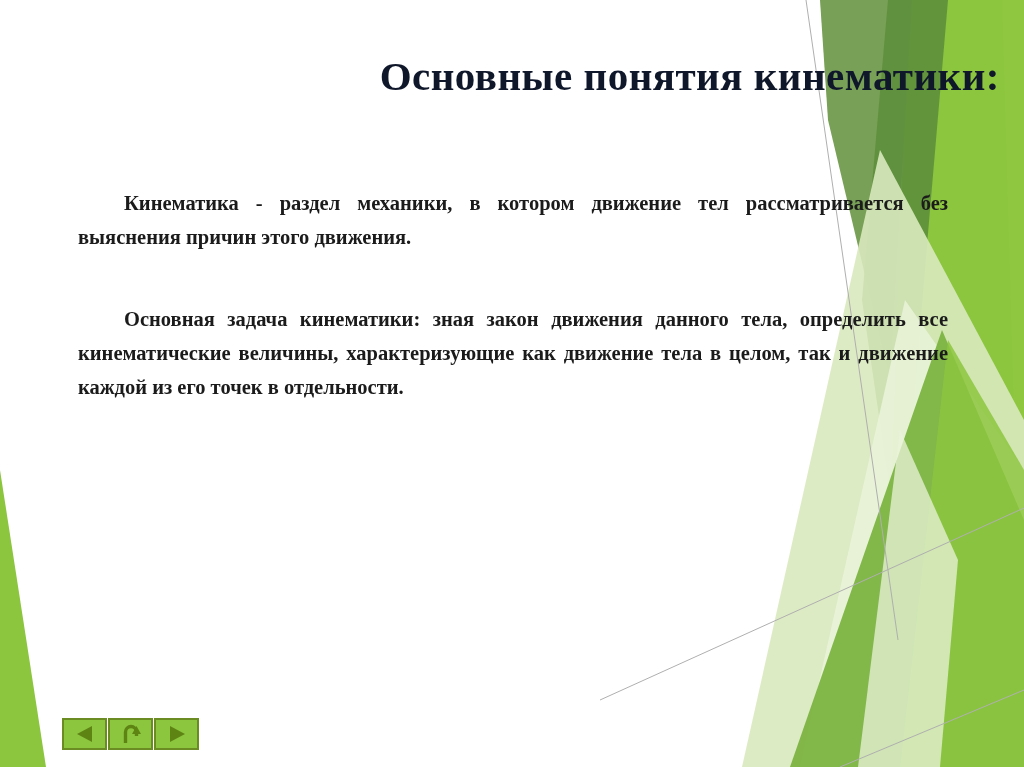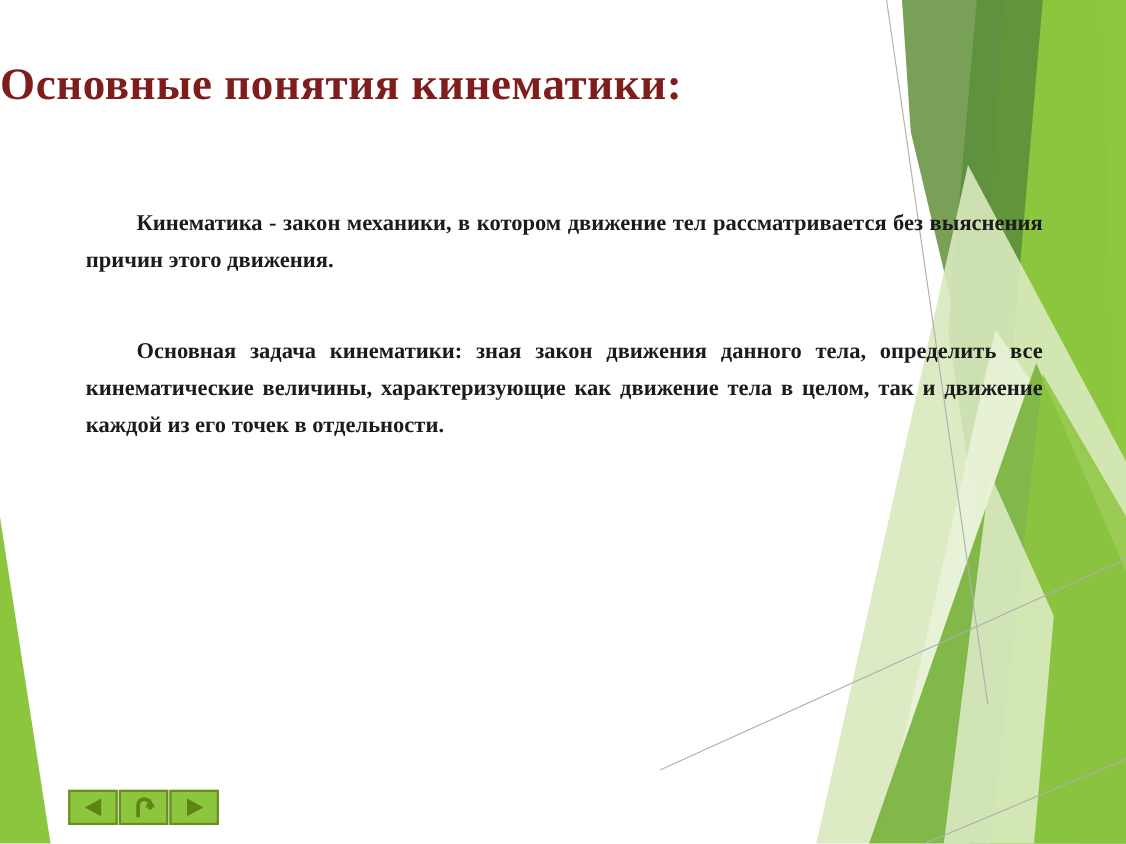--- a/index.html
+++ b/index.html
@@ -24,27 +24,27 @@
     height: 767px;
     pointer-events: none;
   }
 
   
   #slide-title {
     position: absolute;
     left: 0px;
     top: 52px;
     width: 1000px;
-    text-align: left;
+    text-align: right;
     font-family: "Liberation Serif", serif;
     font-weight: bold;
     font-size: 41px;
     line-height: 48px;
     letter-spacing: 0.5px;
-    color: #7f1d1d;
+    color: #0f172a;
     white-space: nowrap;
     z-index: 6;
   }
 
   
   #body-text {
     position: absolute;
     left: 78px;
     top: 186px;
     width: 870px;
@@ -114,21 +114,21 @@
     <polygon points="0,470 0,767 46,767" fill="#8CC63E"></polygon>
 
     <line x1="806" y1="0" x2="898" y2="640" stroke="#AFAFAF" stroke-width="1"></line>
     <line x1="600" y1="700" x2="1024" y2="508" stroke="#AFAFAF" stroke-width="1"></line>
     <line x1="840" y1="767" x2="1024" y2="690" stroke="#AFAFAF" stroke-width="1"></line>
   </svg>
 
   <div id="slide-title">Основные понятия кинематики:</div>
 
   <div id="body-text">
-    <p>Кинематика - закон механики, в котором движение тел рассматривается без выяснения причин этого движения.</p>
+    <p>Кинематика - раздел механики, в котором движение тел рассматривается без выяснения причин этого движения.</p>
     <p>Основная задача кинематики: зная закон движения данного тела, определить все кинематические величины, характеризующие как движение тела в целом, так и движение каждой из его точек в отдельности.</p>
   </div>
 
   <div id="nav-bar">
 
     <div class="nav-btn" title="Назад">
       <span>
         <svg width="22" height="20" viewBox="0 0 22 20">
           <polygon points="18,2 18,18 3,10" fill="#5E8514"></polygon>
         </svg>

